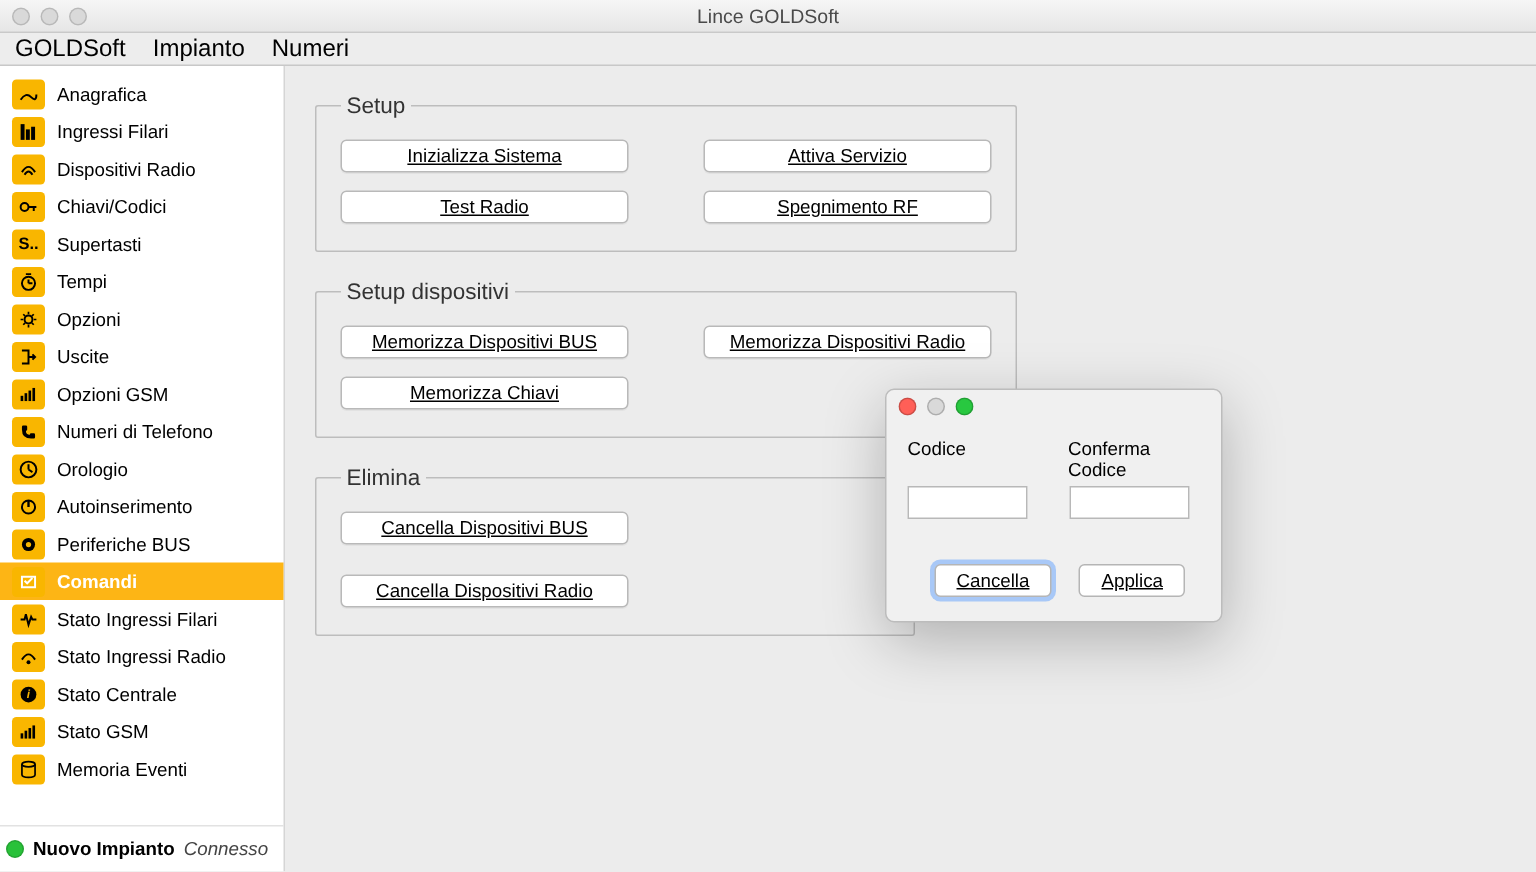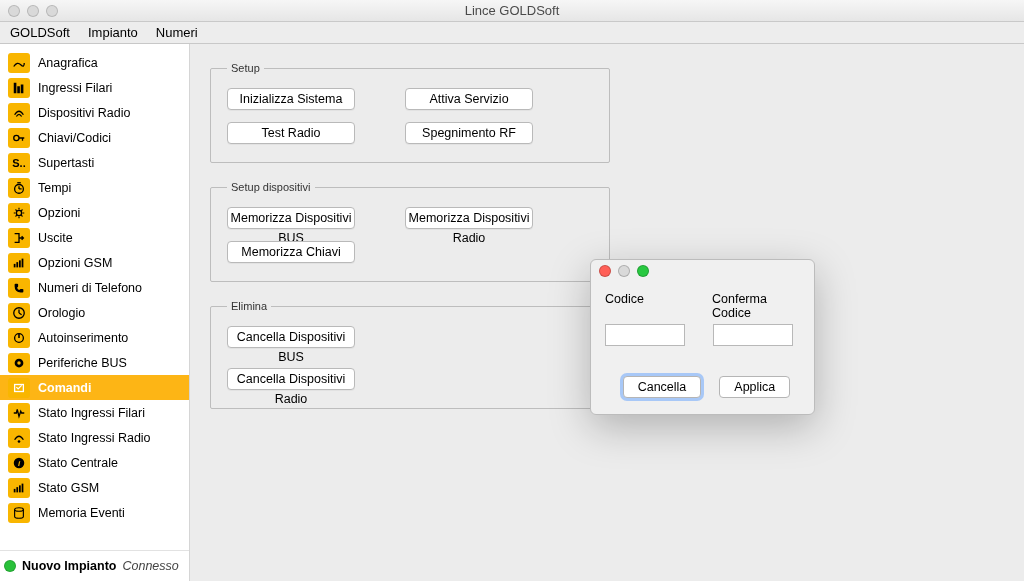--- a/index.html
+++ b/index.html
@@ -6,57 +6,57 @@
   body { width: 1024px; height: 581px; background: #ececec; overflow: hidden; font-size: 13px; color: #000; }
 
   
   .titlebar { height: 22px; background: linear-gradient(#f6f6f6,#e6e6e6); border-bottom: 1px solid #c9c9c9; display: flex; align-items: center; padding: 0 8px; position: relative; }
   .traffic { display: flex; gap: 7px; position: absolute; left: 8px; }
   .tl { width: 12px; height: 12px; border-radius: 50%; border: 0.5px solid rgba(0,0,0,0.15); background: #d9d9d9; }
   .title-text { flex: 1; text-align: center; font-size: 13px; color: #4a4a4a; }
 
   
   .menubar { height: 22px; background: #ededed; border-bottom: 1px solid #c8c8c8; display: flex; align-items: center; padding: 0 10px; gap: 18px; }
-  .menubar span { font-size: 13px; cursor: default; }
+  .menubar span { font-size: 16px; cursor: default; }
 
   
   .main { display: flex; height: calc(581px - 44px); }
   .sidebar { width: 190px; background: #fff; border-right: 1px solid #d5d5d5; display: flex; flex-direction: column; padding-top: 6px; }
   .side-item { display: flex; align-items: center; height: 25px; padding: 0 8px; gap: 8px; cursor: default; }
   .side-item.active { background: #fdb515; color: #fff; font-weight: 600; }
   .side-icon { width: 22px; height: 20px; background: #f9b600; border-radius: 3px; display: flex; align-items: center; justify-content: center; }
   .side-icon svg { width: 14px; height: 14px; }
   .side-label { font-size: 12.5px; }
   .sidebar-footer { margin-top: auto; border-top: 1px solid #e2e2e2; padding: 8px 4px; display: flex; align-items: center; gap: 6px; font-size: 12.5px; }
   .dot-green { width: 12px; height: 12px; border-radius: 50%; background: #29c13a; border: 0.5px solid rgba(0,0,0,0.15); }
   .sidebar-footer .name { font-weight: 700; }
   .sidebar-footer .state { font-style: italic; color: #444; }
 
   
   .content { flex: 1; position: relative; padding: 18px 20px; }
   fieldset { border: 1px solid #bdbdbd; border-radius: 2px; padding: 14px 16px 18px 16px; margin-bottom: 18px; width: 400px; }
-  legend { font-size: 11px; padding: 0 4px; color: #333; }
+  legend { font-size: 15px; padding: 0 4px; color: #333; }
   .btn-row { display: flex; gap: 50px; margin-bottom: 12px; }
   .btn-row:last-child { margin-bottom: 0; }
-  .wbtn { width: 128px; height: 22px; background: #fff; border: 1px solid #b9b9b9; border-radius: 4px; font-size: 12.5px; text-align: center; line-height: 20px; cursor: default; box-shadow: 0 1px 0 rgba(0,0,0,0.04); }
+  .wbtn { width: 192px; height: 22px; background: #fff; border: 1px solid #b9b9b9; border-radius: 4px; font-size: 12.5px; text-align: center; line-height: 20px; cursor: default; box-shadow: 0 1px 0 rgba(0,0,0,0.04); text-decoration: underline; }
   .wbtn.single { margin-bottom: 20px; }
 
   
   .dialog { position: absolute; left: 400px; top: 215px; width: 225px; background: #f0f0f0; border: 1px solid #bcbcbc; border-radius: 6px; box-shadow: 0 12px 40px rgba(0,0,0,0.25); padding-bottom: 12px; }
   .dlg-titlebar { height: 22px; display: flex; align-items: center; padding: 0 8px; gap: 7px; }
   .tlc { width: 12px; height: 12px; border-radius: 50%; border: 0.5px solid rgba(0,0,0,0.2); }
   .tlc.red { background: #ff5f57; }
   .tlc.gray { background: #d9d9d9; }
   .tlc.green { background: #28c840; }
   .dlg-body { padding: 10px 6px 4px 14px; }
   .field-row { display: flex; gap: 28px; margin-bottom: 4px; }
   .field-row label { font-size: 12.5px; }
   .input-row { display: flex; gap: 28px; margin-bottom: 30px; }
   .input-row input { width: 80px; height: 22px; border: 1px solid #b8b8b8; background: #fff; padding: 0 4px; font-size: 12.5px; }
-  .dlg-actions { display: flex; justify-content: center; gap: 18px; }
+  .dlg-actions { display: flex; justify-content: center; gap: 18px; text-decoration: underline; }
   .dlg-btn { height: 22px; padding: 0 14px; background: #fff; border: 1px solid #b5b5b5; border-radius: 4px; font-size: 12.5px; line-height: 20px; cursor: default; }
   .dlg-btn.default { box-shadow: 0 0 0 3px rgba(80,150,255,0.45); }
 
 </style>
 </head>
 <body>
 
 <div class="titlebar">
   <div class="traffic">
     <div class="tl"></div>

